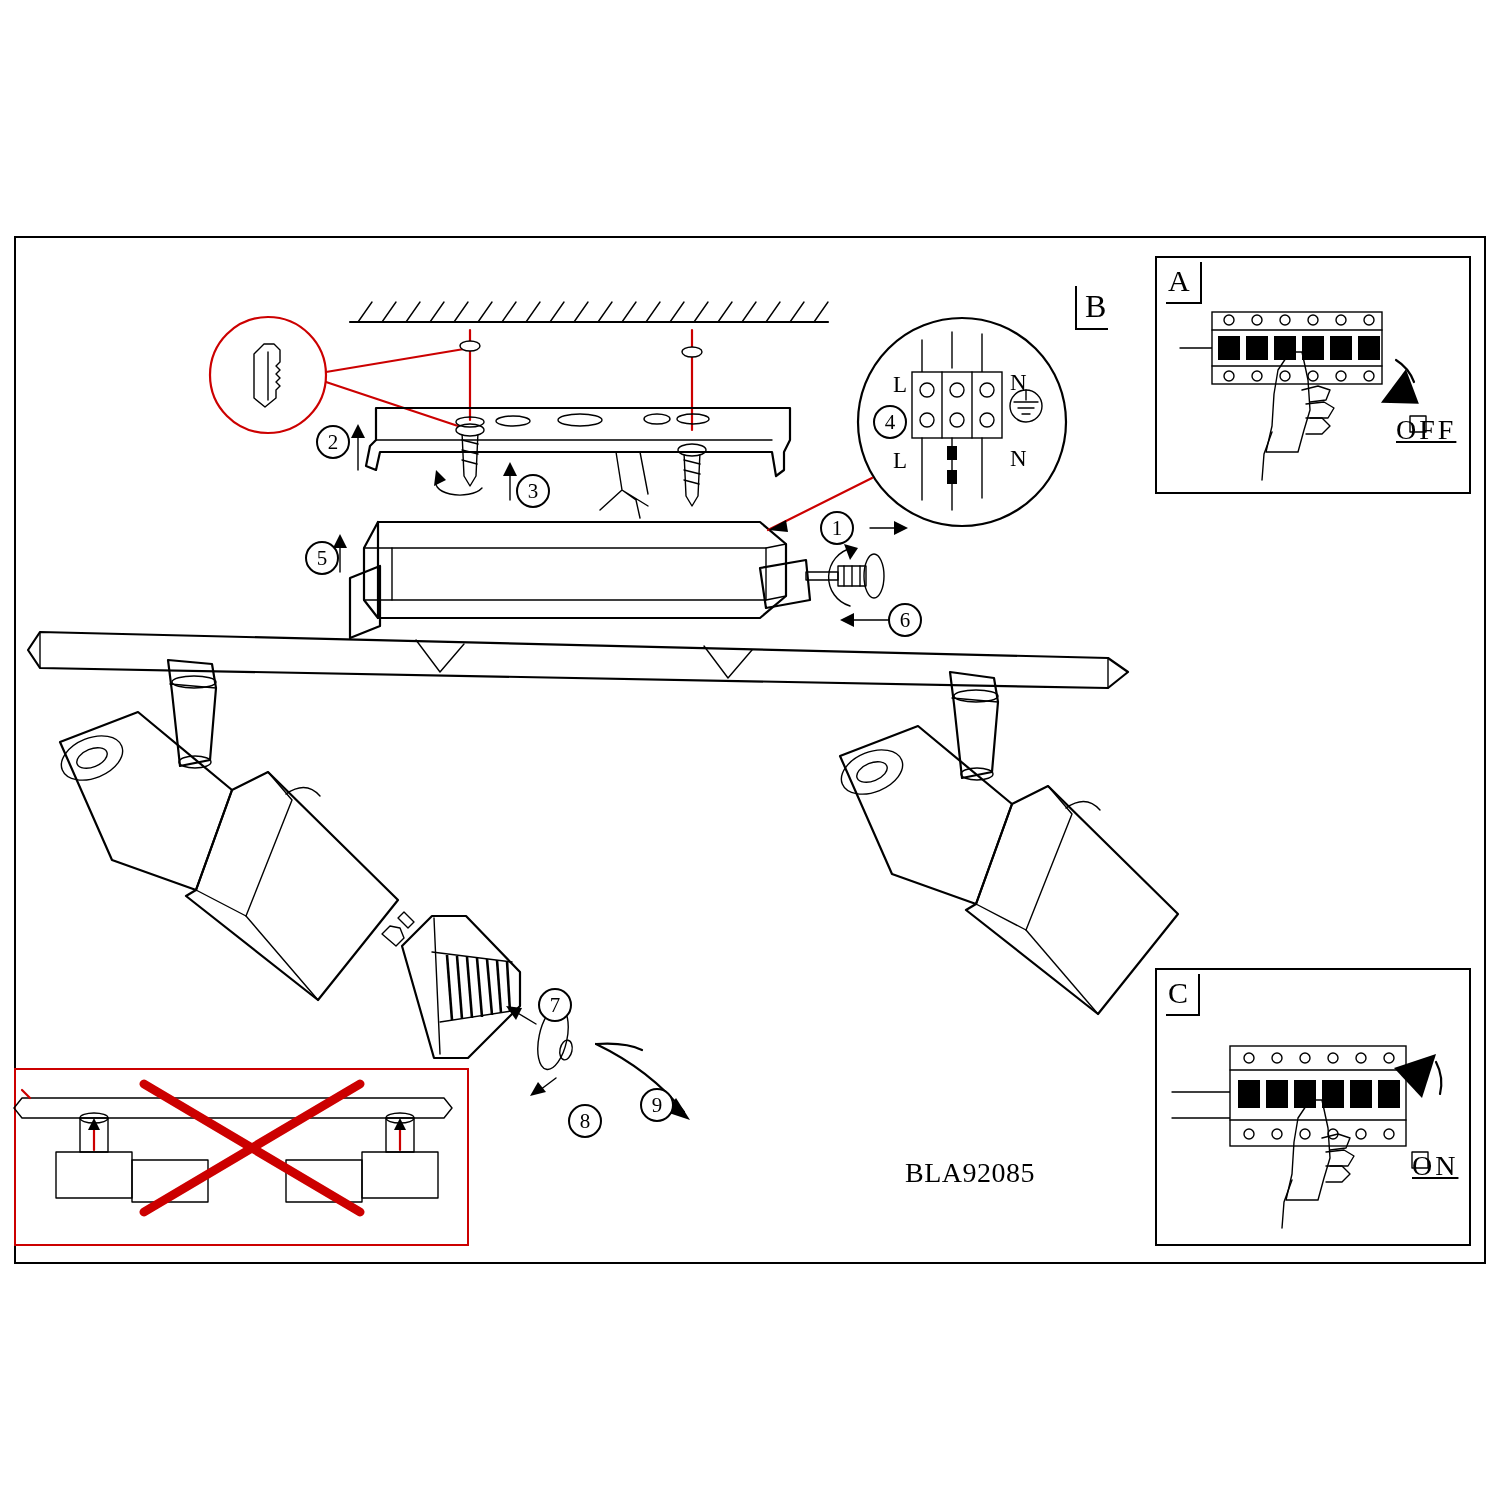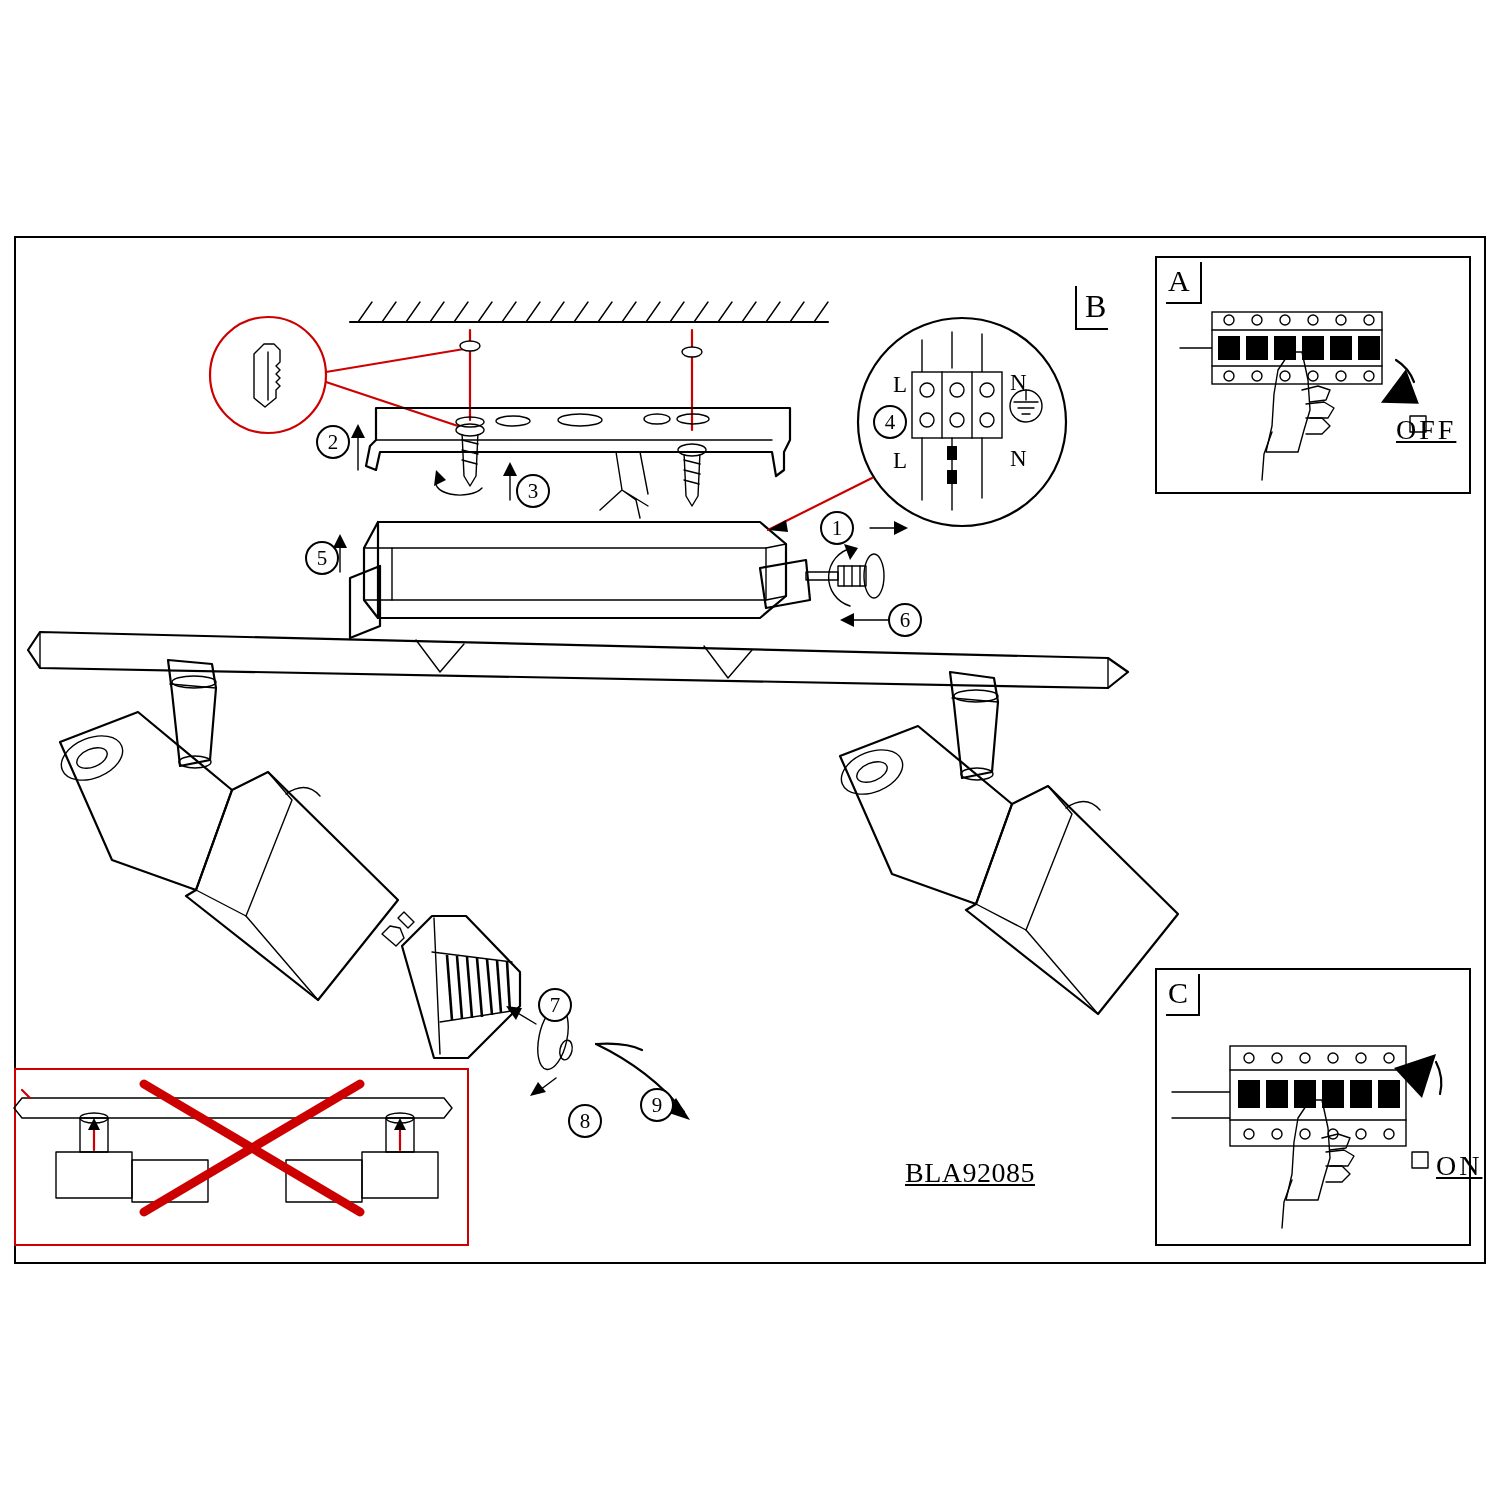--- a/index.html
+++ b/index.html
@@ -77,21 +77,20 @@
     border-left: 2px solid #000;
     padding: 4px 2px 6px 8px;
   }
   .model-code {
     position: absolute;
     left: 905px;
     top: 1157px;
     font-size: 28px;
     letter-spacing: 0.5px;
     font-family: "Liberation Serif", serif;
-    text-decoration: underline;
   }
   .step {
     position: absolute;
     width: 34px;
     height: 34px;
     border: 2px solid #000;
     border-radius: 50%;
     font-size: 21px;
     font-family: "Liberation Serif", serif;
     display: flex;
@@ -447,21 +446,21 @@
         <path class="ln-thin" d="M1322 1138 l16 -4 l12 4 l-4 10 l-16 2"></path>
         <path class="ln-thin" d="M1326 1152 l18 -2 l10 6 l-6 10 l-18 0"></path>
         <path class="ln-thin" d="M1326 1166 l16 0 l8 8 l-8 8 l-16 0"></path>
         <path class="ln-thin" d="M1292 1180 l-8 22 l-2 26"></path>
       </g>
       <path class="fill-black" d="M1394 1068 l42 -14 l-14 44 z"></path>
       <path class="ln" d="M1436 1062 a46 46 0 0 1 4 32" stroke-width="2"></path>
       <rect class="ln-thin" x="1412" y="1152" width="16" height="16" fill="#fff"></rect>
     </g>
   </svg>
-  <div class="sw-label" style="left:1412px; top:1150px;margin-left:24px;">ON</div>
+  <div class="sw-label" style="left:1412px; top:1150px;">ON</div>
 
   <div class="panel" id="panel-warning"></div>
   <svg width="1500" height="1500">
     <g>
       <path class="ln-thin" d="M22 1098 L444 1098 L452 1108 L444 1118 L22 1118 L14 1108 Z" fill="#fff"></path>
       <path class="red" d="M22 1090 L30 1098"></path>
       <path class="ln-thin" d="M80 1118 l28 0 l0 34 l-28 0 z" fill="#fff"></path>
       <ellipse class="ln-thin" cx="94" cy="1118" rx="14" ry="5" fill="#fff"></ellipse>
       <path class="red" d="M94 1126 L94 1150"></path>
       <path class="fill-black" d="M94 1118 l6 12 l-12 0 z"></path>

